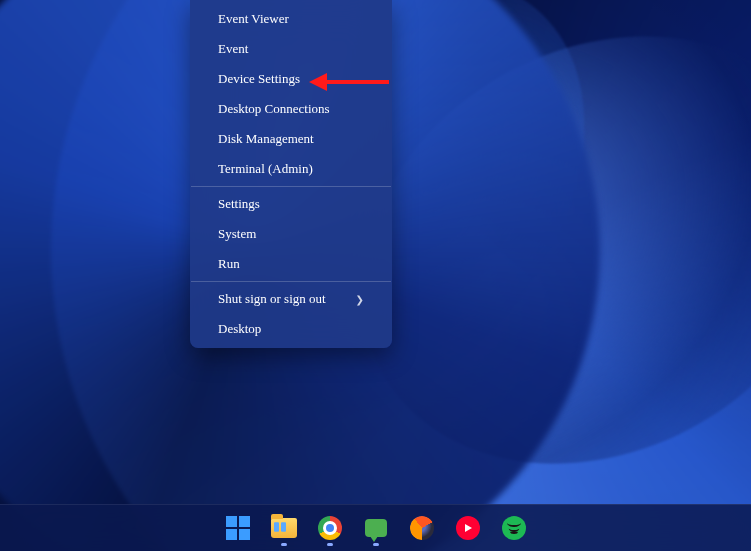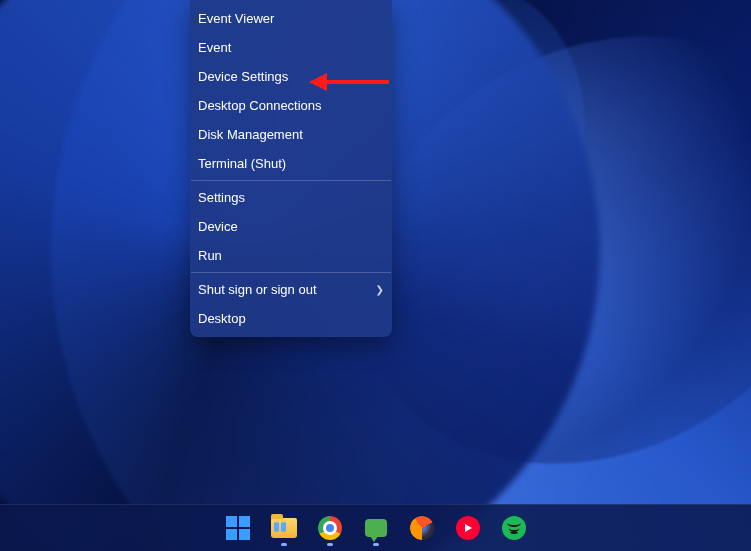--- a/index.html
+++ b/index.html
@@ -60,26 +60,27 @@
       background: rgba(32, 57, 137, 0.92);
       backdrop-filter: blur(20px);
       border-radius: 0 0 8px 8px;
       box-shadow: 0 8px 24px rgba(0,0,0,0.4);
       padding: 4px 0;
       color: #fff;
       font-size: 13px;
       z-index: 10;
     }
     .menu-item {
-      padding: 7px 8px;
+      padding: 7px 28px;
       cursor: default;
       position: relative;
       display: flex;
       align-items: center;
       justify-content: space-between;
+      font-family: Liberation Serif, serif;
     }
     .menu-sep {
       height: 1px;
       background: rgba(255,255,255,0.2);
       margin: 2px 1px;
     }
     .chevron {
       font-size: 10px;
       opacity: 0.8;
     }
@@ -281,28 +282,28 @@
   <div class="menu-item">
       <span>Device Settings</span>
     </div>
   <div class="menu-item">
       <span>Desktop Connections</span>
     </div>
   <div class="menu-item">
       <span>Disk Management</span>
     </div>
   <div class="menu-item">
-      <span>Terminal (Shut)</span>
+      <span>Terminal (Admin)</span>
     </div>
   <div class="menu-sep"></div>
   <div class="menu-item">
       <span>Settings</span>
     </div>
   <div class="menu-item">
-      <span>Device</span>
+      <span>System</span>
     </div>
   <div class="menu-item">
       <span>Run</span>
     </div>
   <div class="menu-sep"></div>
   <div class="menu-item">
     <span>Shut sign or sign out</span>
     <span class="chevron">❯</span>
   </div>
   <div class="menu-item">

